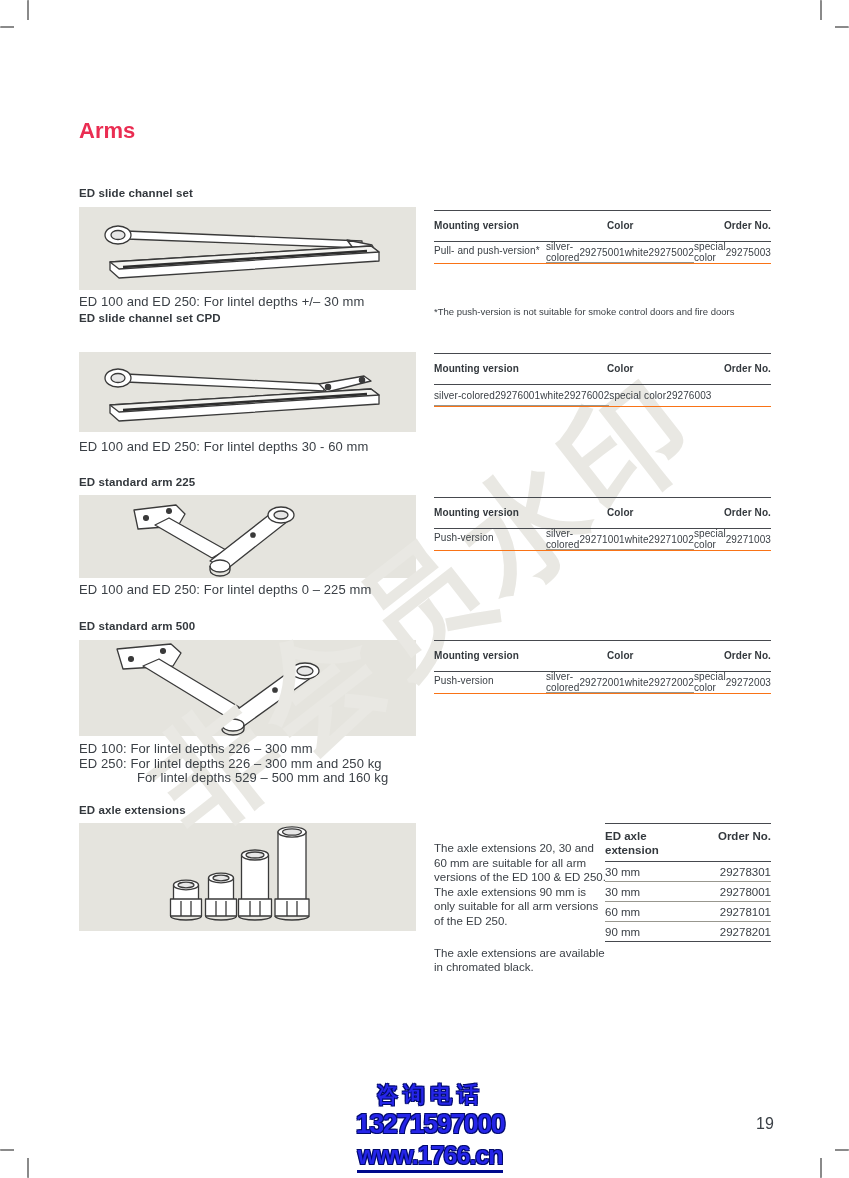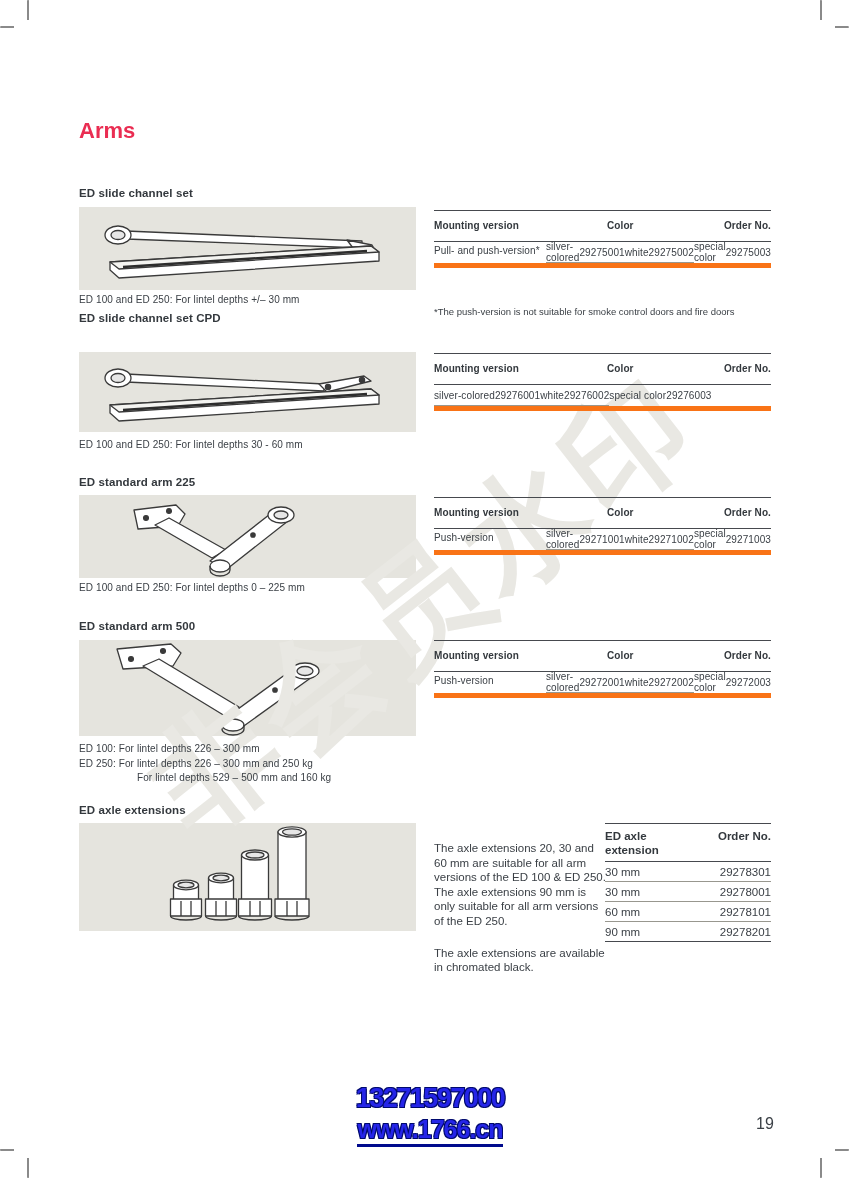--- a/index.html
+++ b/index.html
@@ -8,31 +8,31 @@
   
   .cm{position:absolute;background:#8a8a8a;z-index:6;}
   
   .title{position:absolute;left:79px;top:118px;font-size:22px;font-weight:bold;color:#ea2d52;z-index:3;}
   
   .sechead{position:absolute;left:79px;font-size:11.5px;font-weight:bold;color:#33383d;z-index:3;letter-spacing:.1px;}
   
   .imgbox{position:absolute;left:79px;width:337px;background:#e5e4de;z-index:1;}
   .imgbox svg{position:absolute;left:0;top:0;}
   
-  .caption{position:absolute;left:79px;font-size:10px;color:#3b4046;z-index:3;letter-spacing:.1px;}
+  .caption{position:absolute;left:79px;font-size:13px;color:#3b4046;z-index:3;letter-spacing:.1px;}
   .caption .cap-line{display:block;line-height:14.5px;}
   .caption .indent{padding-left:58px;}
   
   .ptable{position:absolute;left:434px;width:337px;border-top:1px solid #46494e;
           font-size:10px;color:#3b4046;z-index:3;letter-spacing:.1px;}
   .thead{display:flex;border-bottom:1px solid #46494e;padding:8px 0;font-weight:bold;color:#33383d;line-height:14px;}
   .h1{width:173px;}
   .h2{flex:1;}
   .h3{width:72px;text-align:right;}
-  .tbody{display:flex;border-bottom:5px solid #f97316;}
+  .tbody{display:flex;border-bottom:1px solid #f97316;}
   .c1{width:173px;padding-top:3px;}
   .c23{flex:1;display:flex;}
   .trow{display:flex;justify-content:space-between;align-items:center;height:20px;border-bottom:1px solid #98978f;}
   .trow:last-child{border-bottom:none;}
   .footnote{position:absolute;left:434px;top:306px;font-size:9.5px;color:#3b4046;z-index:3;width:340px;}
   
   .axpara{position:absolute;left:434px;top:824px;width:172px;font-size:11.5px;line-height:14.6px;color:#3b4046;z-index:3;}
   .axpara p{margin:17px 0 6px 0;}
   .atable{position:absolute;left:605px;top:823px;width:166px;border-top:1px solid #46494e;
           font-size:11.5px;color:#3b4046;z-index:3;}
@@ -310,19 +310,20 @@
     </div>
     <div class="arow">
       <span>90 mm</span>
       <span>29278201</span>
     </div>
   </div>
 
   <div class="watermark">非会员水印</div>
 
   <div class="footerad">
+    <div class="f1">咨询电话</div>
     <div class="f2">13271597000</div>
     <div class="f3"><span>www.1766.cn</span></div>
   </div>
 
   <div class="pagenum">19</div>
 
 </div>
 
 </body></html>

